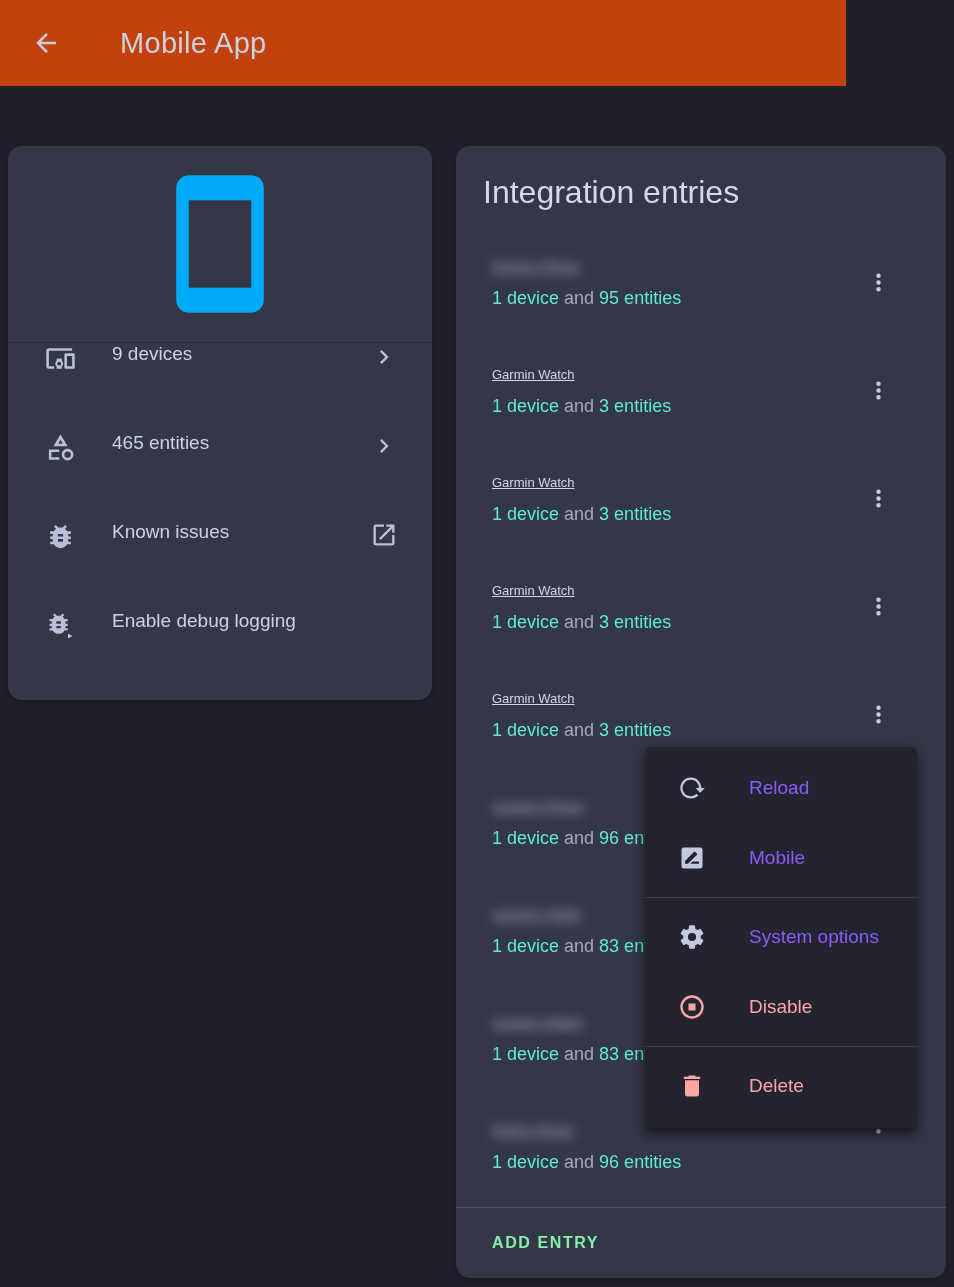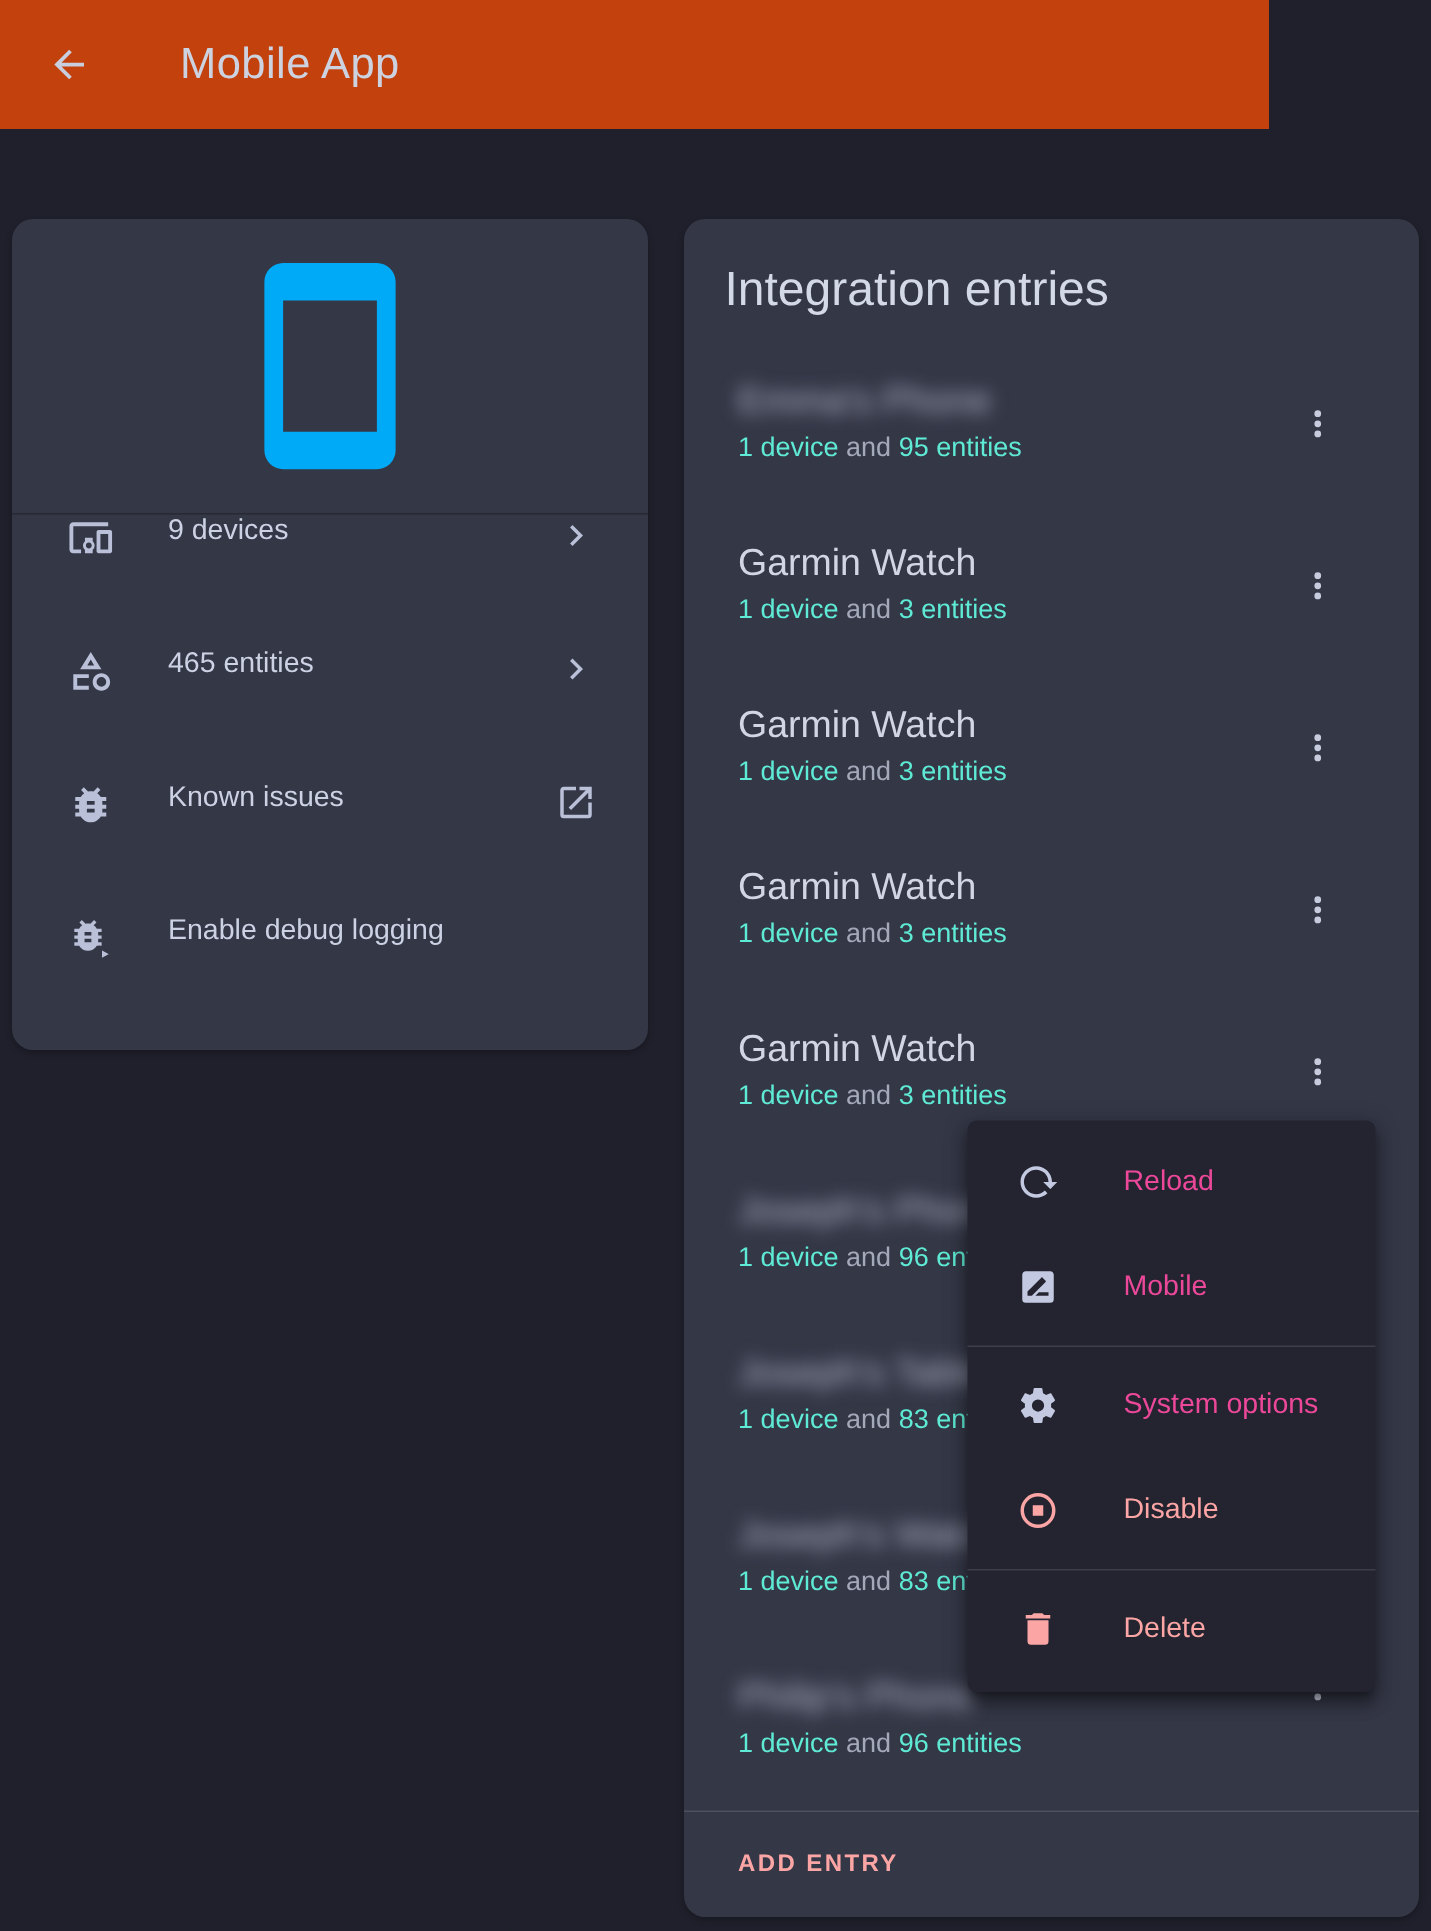--- a/index.html
+++ b/index.html
@@ -43,52 +43,52 @@
     flex:1; display:flex; align-items:flex-start; padding:0 34px 0 37px; cursor:pointer;
   }
   .info-row .lead { width:31px; height:31px; color:#b9c0d8; flex:none; }
   .info-row .lbl { font-size:19px; color:#ccd2e4; margin-left:36px; flex:1; }
   .info-row .trail { width:28px; height:28px; color:#b9c0d8; flex:none; }
 
   
   .entries-title { font-size:32px; font-weight:400; color:#d4d9e8; padding:26px 0 0 27px; line-height:40px; height:82px; }
   .entries-list { flex:1; }
   .entry { position:relative; height:108px; display:flex; flex-direction:column; justify-content:center; padding-left:36px; }
-  .entry-name { font-size:25px; color:#d2d6e4; line-height:26px; }
+  .entry-name { font-size:13px; color:#d2d6e4; line-height:26px;text-decoration:underline; }
   .entry-name.redacted { filter:blur(6px); color:#aeb4c9; width:max-content; }
   .entry-sub { font-size:18px; line-height:24px; margin-top:6px; }
   .entry-sub .lnk { color:#5eead4; cursor:pointer; }
   .entry-sub .sep { color:#a4a9ba; }
   .dots-btn {
     position:absolute; right:48px; top:50%; transform:translateY(-50%);
     width:40px; height:40px; border:none; background:transparent; color:#c6cbde;
     display:flex; align-items:center; justify-content:center; cursor:pointer;
   }
   .add-row {
     height:71px; border-top:1px solid rgba(255,255,255,.13);
     display:flex; align-items:center; padding-left:36px;
   }
   .add-btn {
-    border:none; background:transparent; color:#fca5a5; font-family:inherit;
+    border:none; background:transparent; color:#86efac; font-family:inherit;
     font-size:16px; font-weight:700; letter-spacing:1.6px; cursor:pointer; padding:8px 0;
   }
 
   
   .menu {
     position:absolute; left:645px; top:747px; width:272px; height:381px;
     background:#242431; border-radius:6px; z-index:10; padding:6px 0;
     box-shadow:0 5px 5px -3px rgba(0,0,0,.3), 0 8px 10px 1px rgba(0,0,0,.24), 0 3px 14px 2px rgba(0,0,0,.22);
     display:flex; flex-direction:column;
   }
   .menu-item {
     height:70px; display:flex; align-items:center; padding:0 16px 0 33px;
     background:transparent; border:none; cursor:pointer; color:#c3c9e0; font-family:inherit;
   }
   .menu-item .mi { width:28px; height:28px; flex:none; }
-  .menu-item .ml { font-size:19px; margin-left:43px; color:#ec4899; }
+  .menu-item .ml { font-size:19px; margin-left:43px; color:#8b5cf6; }
   .menu-item.danger .mi, .menu-item.danger .ml { color:#fca5a5; }
   .menu-divider { border:none; border-top:1px solid rgba(255,255,255,.12); margin:4px 0; }
 </style>
 </head>
 <body>
 
 <div class="header">
   <button class="back-btn">
     <span>
       <svg width="30" height="30" viewBox="0 0 24 24" fill="currentColor">

